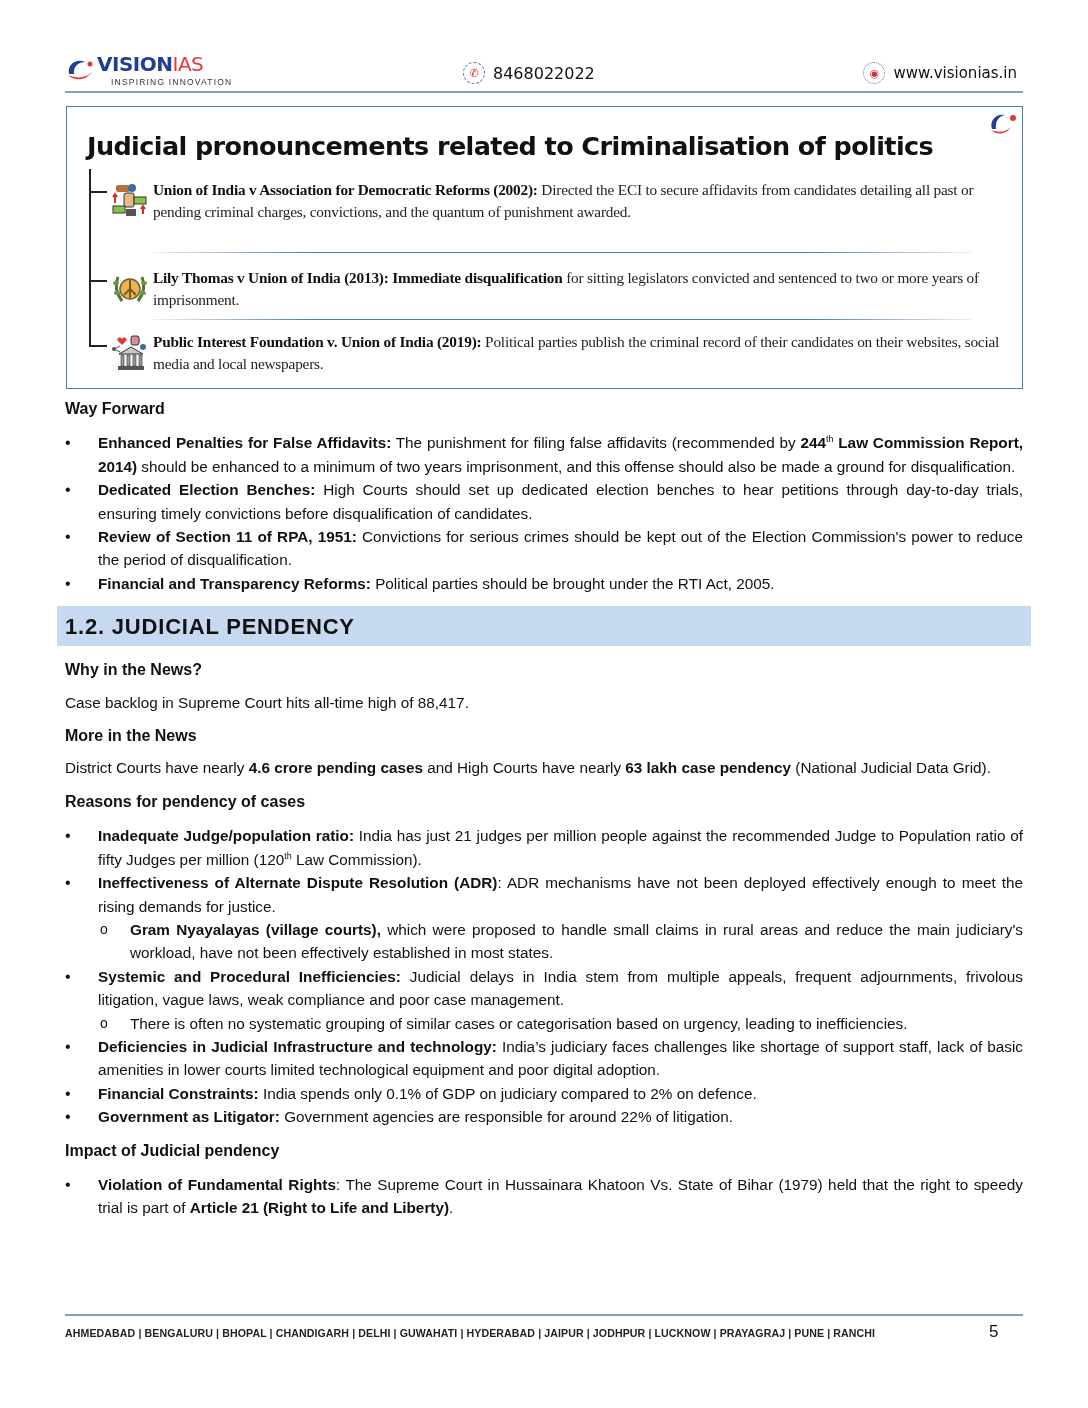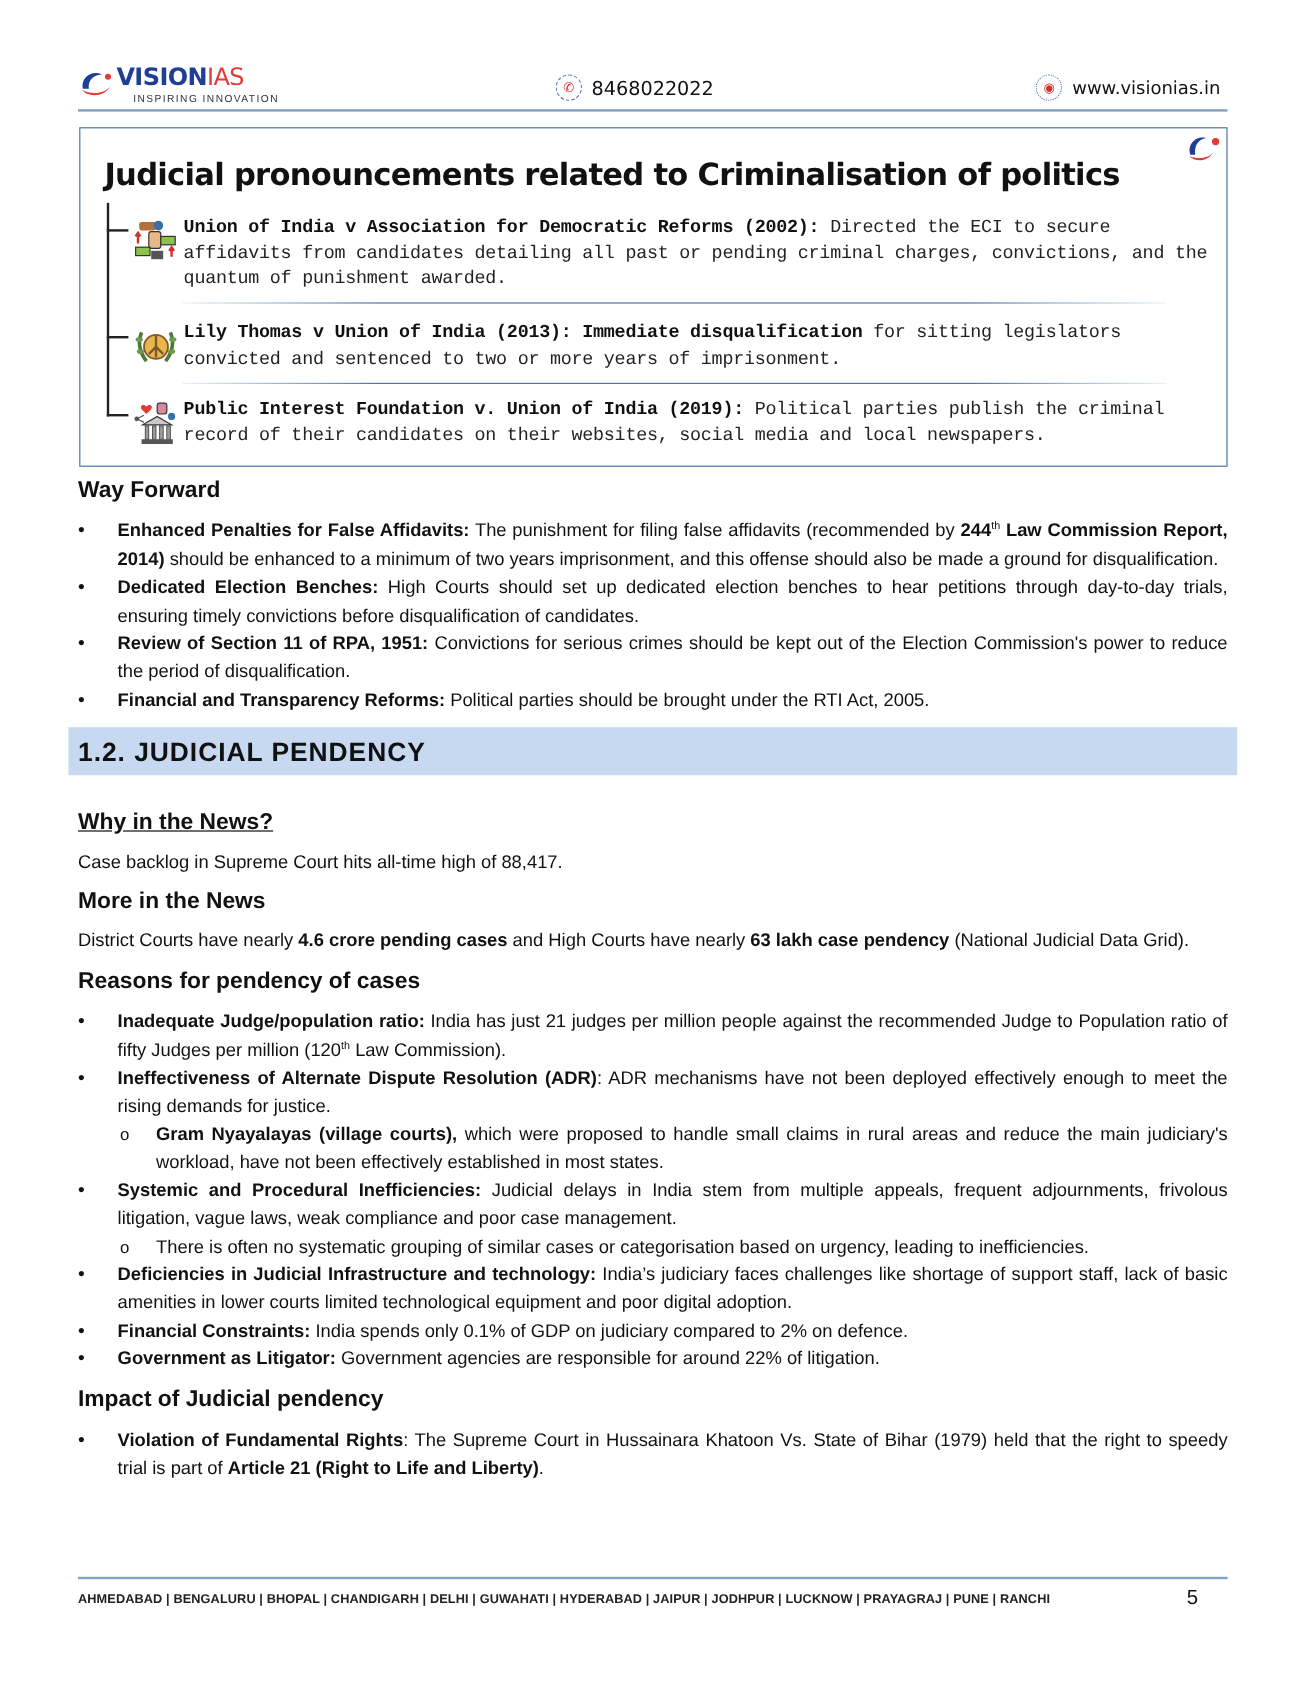--- a/index.html
+++ b/index.html
@@ -21,27 +21,27 @@
   .header-rule { position: absolute; left: 65px; top: 91px; width: 958px; height: 2px; background: #7fa1c6; }
 
   
   .info-box { position: absolute; left: 66px; top: 106px; width: 957px; height: 283px; border: 1.5px solid #4a78a8; background: #fff; }
   .info-logo { position: absolute; right: 2px; top: 2px; width: 34px; height: 28px; }
   .info-title { position: absolute; left: 20px; top: 24px; font-family: "DejaVu Sans", sans-serif; font-weight: bold; font-size: 25.5px; letter-spacing: -0.6px; color: #111; }
   .tree-line { position: absolute; left: 22px; top: 62px; width: 2px; height: 178px; background: #222; }
   .tree-branch { position: absolute; left: 22px; height: 2px; width: 18px; background: #222; }
   .entry { position: absolute; left: 40px; width: 900px; display: flex; }
   .entry-icon { width: 46px; height: 44px; flex: 0 0 46px; display: flex; align-items: center; justify-content: center; }
-  .entry-text { font-family: Liberation Mono, monospace; font-size: 15.3px; line-height: 21.5px; color: #222; letter-spacing: -0.2px; }
+  .entry-text { font-family: Liberation Serif, serif; font-size: 15.3px; line-height: 21.5px; color: #222; letter-spacing: -0.2px; }
   .entry-text b { color: #111; }
   .entry-sep { position: absolute; left: 85px; width: 820px; height: 1px; background: linear-gradient(90deg, rgba(74,120,168,0.1), #4a78a8 20%, #4a78a8 80%, rgba(74,120,168,0.1)); }
 
   
   .content { position: absolute; left: 65px; top: 397px; width: 958px; font-size: 15.3px; line-height: 23.4px; color: #111; }
-  .sub-heading { font-weight: bold; font-size: 19px; margin-top: 0; }
+  .sub-heading { font-weight: bold; font-size: 16px; margin-top: 0; }
   .para { text-align: justify; }
   ul.bullets { list-style: none; }
   ul.bullets > li { position: relative; padding-left: 33px; text-align: justify; }
   ul.bullets > li::before { content: "\2022"; position: absolute; left: 0; top: 0; font-size: 16px; }
   ul.sub { list-style: none; }
   ul.sub > li { position: relative; padding-left: 32px; text-align: justify; }
   ul.sub > li::before { content: "o"; position: absolute; left: 2px; top: 0; font-size: 14px; }
   sup { font-size: 9px; vertical-align: 6px; line-height: 0; }
 
   .section-band { height: 40px; background: #c6d9f0; margin-left: -8px; width: 974px; display: flex; align-items: center; padding-left: 8px; font-weight: bold; font-size: 22px; letter-spacing: 0.8px; color: #111; }
@@ -147,21 +147,21 @@
   <div class="sub-heading">Way Forward</div>
   <ul class="bullets" style="margin-top:11px;">
     <li><b>Enhanced Penalties for False Affidavits:</b><span> The punishment for filing false affidavits (recommended by </span><b>244</b><sup>th</sup><b> Law Commission Report, 2014)</b><span> should be enhanced to a minimum of two years imprisonment, and this offense should also be made a ground for disqualification.</span></li>
     <li><b>Dedicated Election Benches:</b><span> High Courts should set up dedicated election benches to hear petitions through day-to-day trials, ensuring timely convictions before disqualification of candidates.</span></li>
     <li><b>Review of Section 11 of RPA, 1951:</b><span> Convictions for serious crimes should be kept out of the Election Commission's power to reduce the period of disqualification.</span></li>
     <li><b>Financial and Transparency Reforms:</b><span> Political parties should be brought under the RTI Act, 2005.</span></li>
   </ul>
 
   <div class="section-band" style="margin-top:11px;">1.2. JUDICIAL PENDENCY</div>
 
-  <div class="sub-heading" style="margin-top:28px;text-decoration:underline;">Why in the News?</div>
+  <div class="sub-heading" style="margin-top:12px;">Why in the News?</div>
   <div class="para" style="margin-top:9px;">Case backlog in Supreme Court hits all-time high of 88,417.</div>
 
   <div class="sub-heading" style="margin-top:10px;">More in the News</div>
   <div class="para" style="margin-top:9px;"><span>District Courts have nearly </span><b>4.6 crore pending cases</b><span> and High Courts have nearly </span><b>63 lakh case pendency</b><span> (National Judicial Data Grid).</span></div>
 
   <div class="sub-heading" style="margin-top:10px;">Reasons for pendency of cases</div>
   <ul class="bullets" style="margin-top:11px;">
     <li><b>Inadequate Judge/population ratio:</b><span> India has just 21 judges per million people against the recommended Judge to Population ratio of fifty Judges per million (120</span><sup>th</sup><span> Law Commission).</span></li>
     <li><b>Ineffectiveness of Alternate Dispute Resolution (ADR)</b><span>: ADR mechanisms have not been deployed effectively enough to meet the rising demands for justice.</span>
       <ul class="sub">

